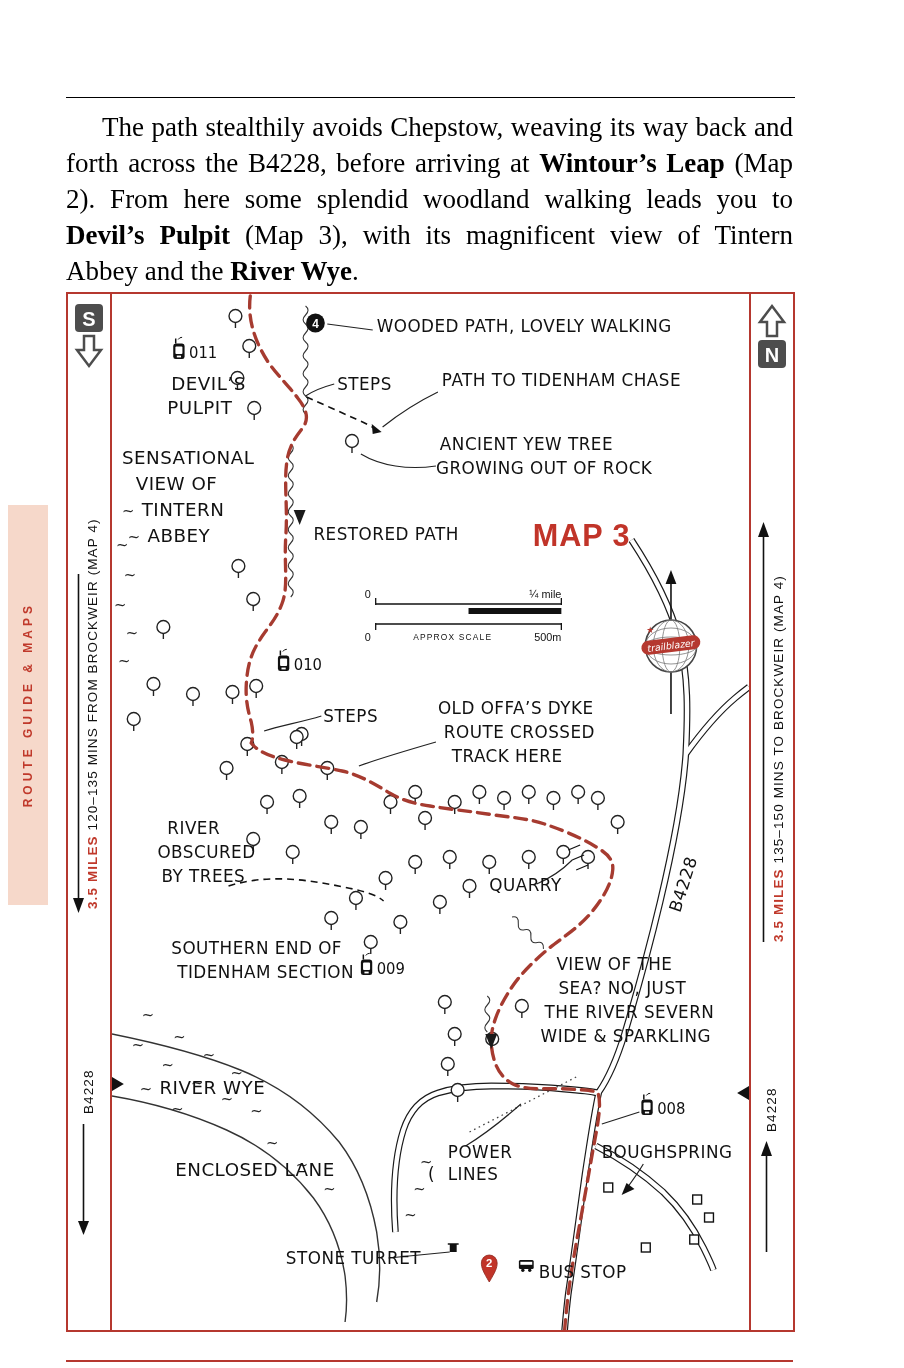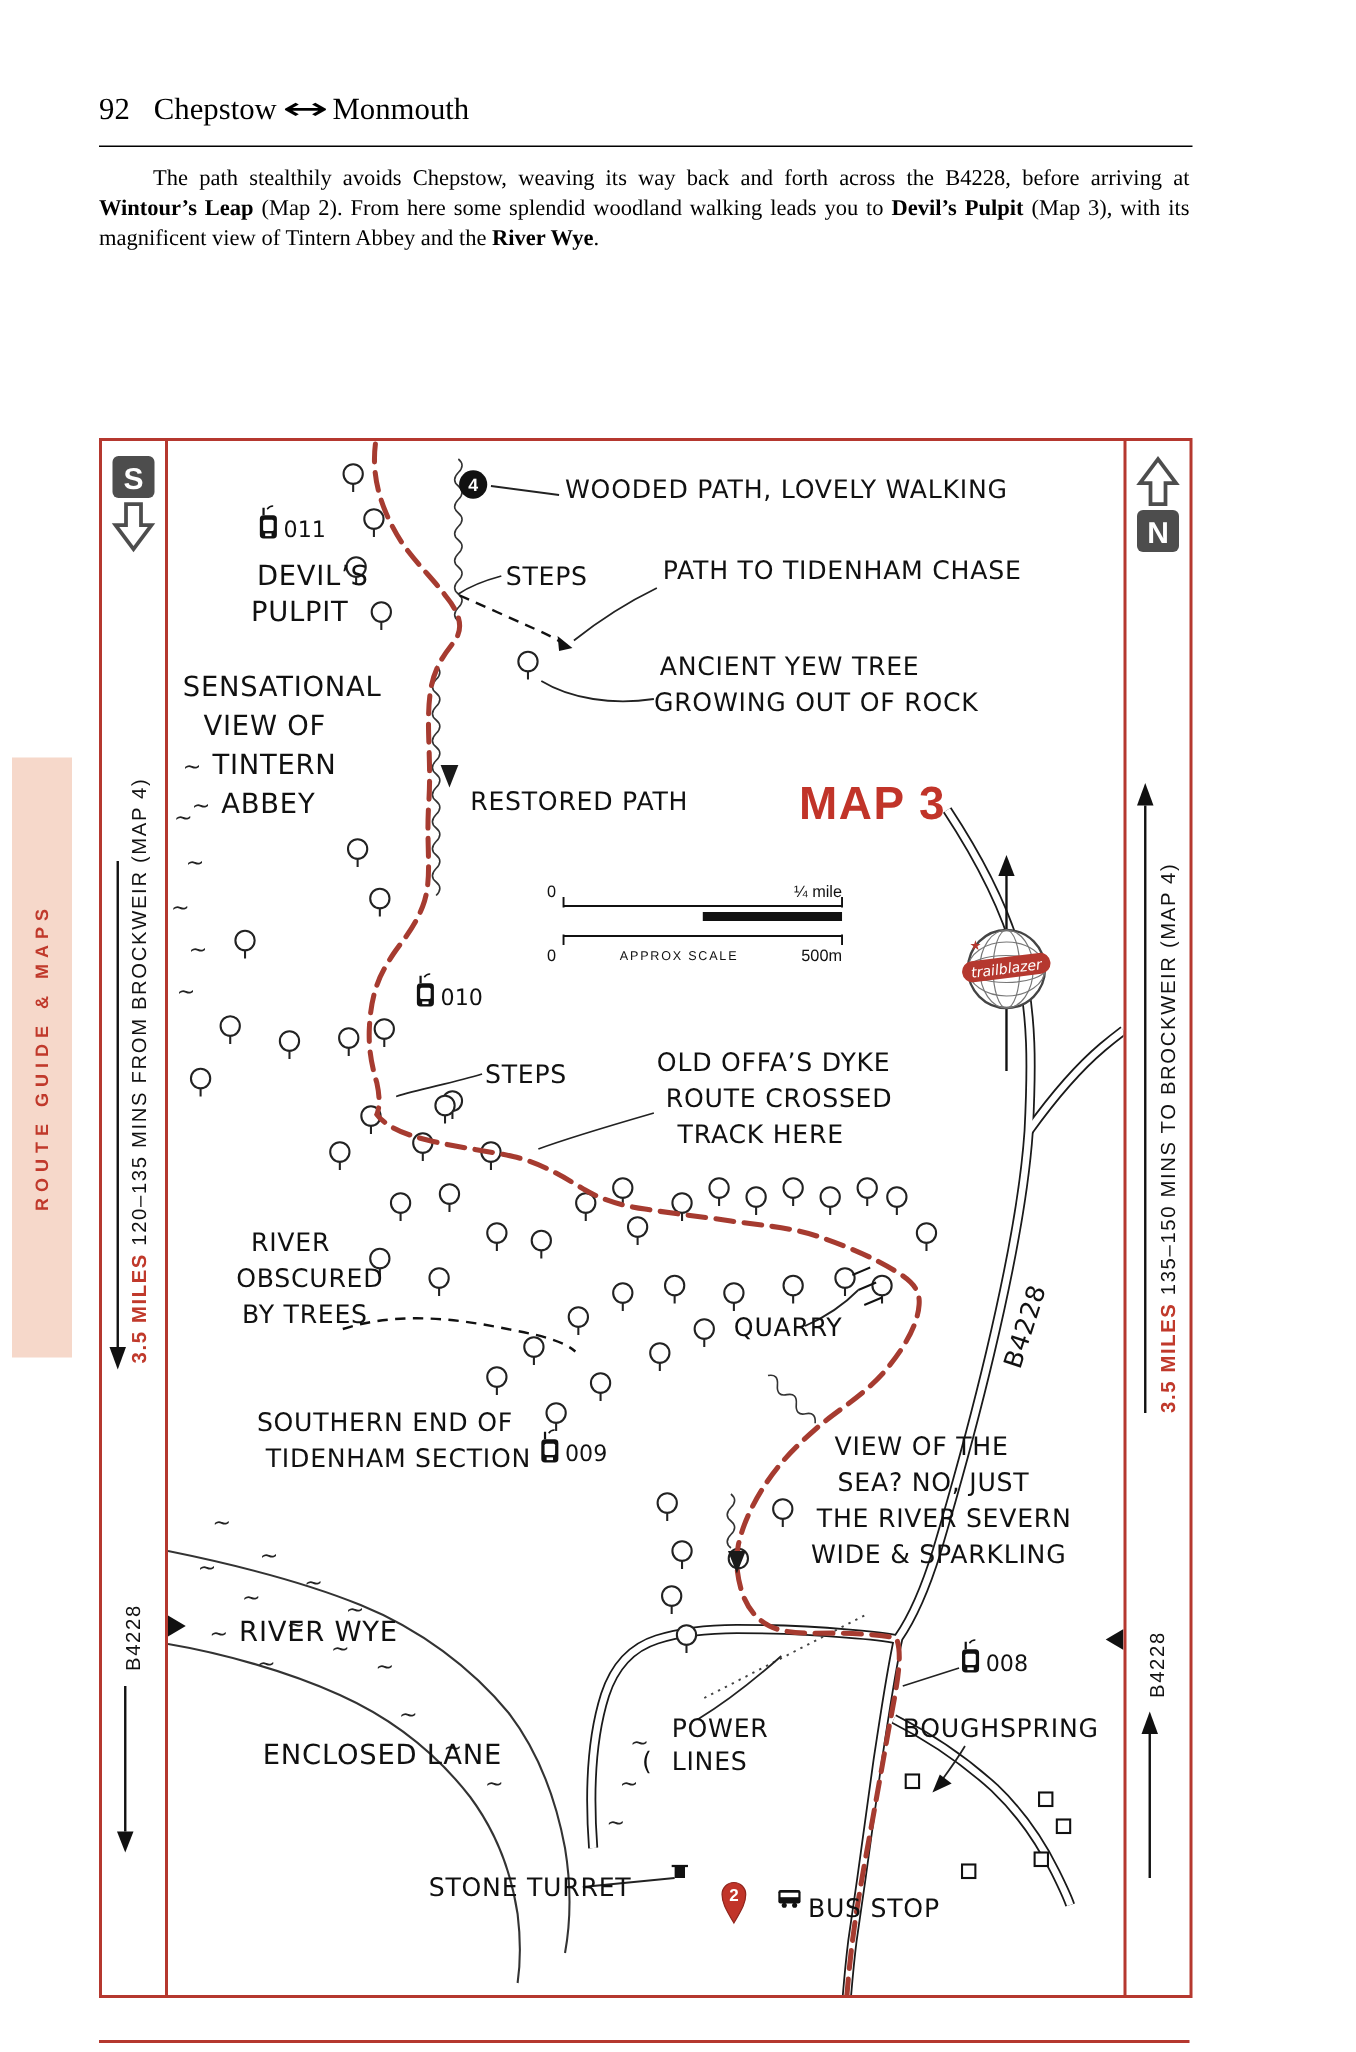--- a/index.html
+++ b/index.html
@@ -7,21 +7,21 @@
         font-family:"Liberation Serif",serif;color:#000;}
 
   
   .page-header{position:absolute;left:66px;top:60px;width:729px;font-size:20.5px;}
   .page-header .num{margin-right:16px;}
   .title-arrow{display:inline-block;transform:scaleX(1.8);margin:0 10px;
                font-family:"DejaVu Sans",sans-serif;}
   .header-rule{position:absolute;left:66px;top:97px;width:729px;border-top:1.6px solid #000;}
 
   
-  .body-text{position:absolute;left:66px;top:110px;width:727px;font-size:15px;
+  .body-text{position:absolute;left:66px;top:110px;width:727px;font-size:27px;
              line-height:1.33;text-align:justify;}
   .body-text p{margin:0;text-indent:36px;}
   .wpt{font-size:76%;letter-spacing:.5px;}
 
   
   .sidebar-strip{position:absolute;left:8px;top:505px;width:40px;height:400px;
                  background:#f6d8ca;display:flex;align-items:center;justify-content:center;}
   .sidebar-strip span{writing-mode:vertical-rl;transform:rotate(180deg);
                       font-family:"Liberation Sans",sans-serif;font-size:12px;font-weight:700;
                       letter-spacing:4px;color:#c0392b;white-space:nowrap;}
@@ -60,23 +60,20 @@
   .logo-t{font-family:"DejaVu Sans",sans-serif;font-size:9.5px;font-style:italic;fill:#fff;}
 
   .next-frame{position:absolute;left:66px;top:1360px;width:727px;height:8px;
               border-top:2.5px solid #b5382f;}
 </style>
 </head>
 <body>
 
 <div class="page">
 
-  <div class="page-header">
-    <span class="num">92</span><span>Chepstow</span><span class="title-arrow">↔</span><span>Monmouth</span>
-  </div>
   <div class="header-rule"></div>
 
   <div class="body-text">
     <p><span>The path stealthily avoids Chepstow, weaving its way back and forth across the B4228, before arriving at </span><strong>Wintour’s Leap</strong><span> (Map 2). From here some splendid woodland walking leads you to </span><strong>Devil’s Pulpit</strong><span> (Map 3), with its magnificent view of Tintern Abbey and the </span><strong>River Wye</strong><span>.</span></p>
   </div>
 
   <div class="sidebar-strip">
     <span>ROUTE GUIDE &amp; MAPS</span>
   </div>
 

